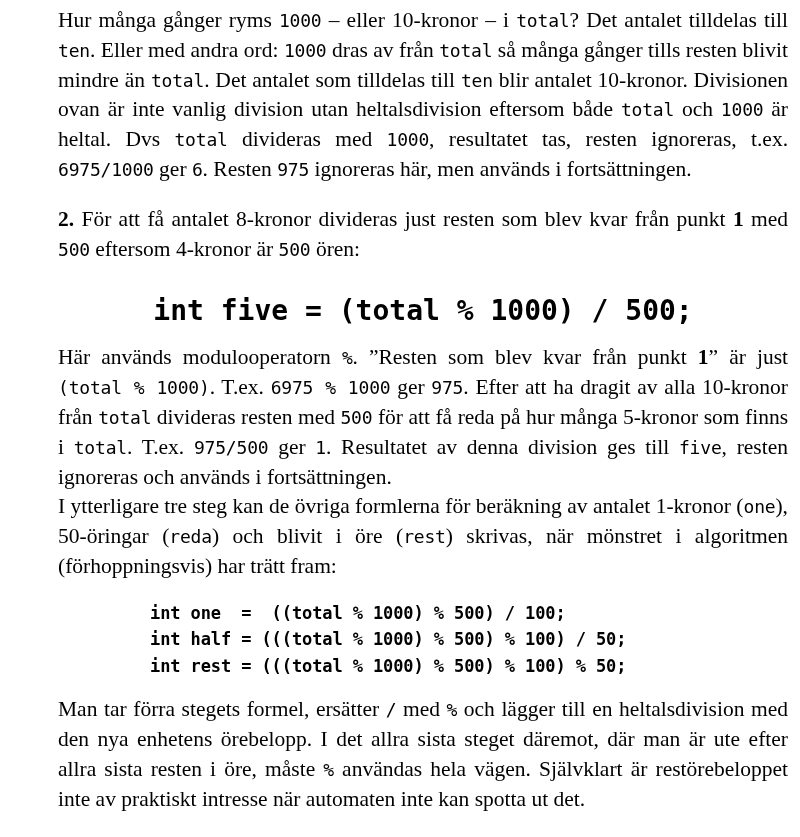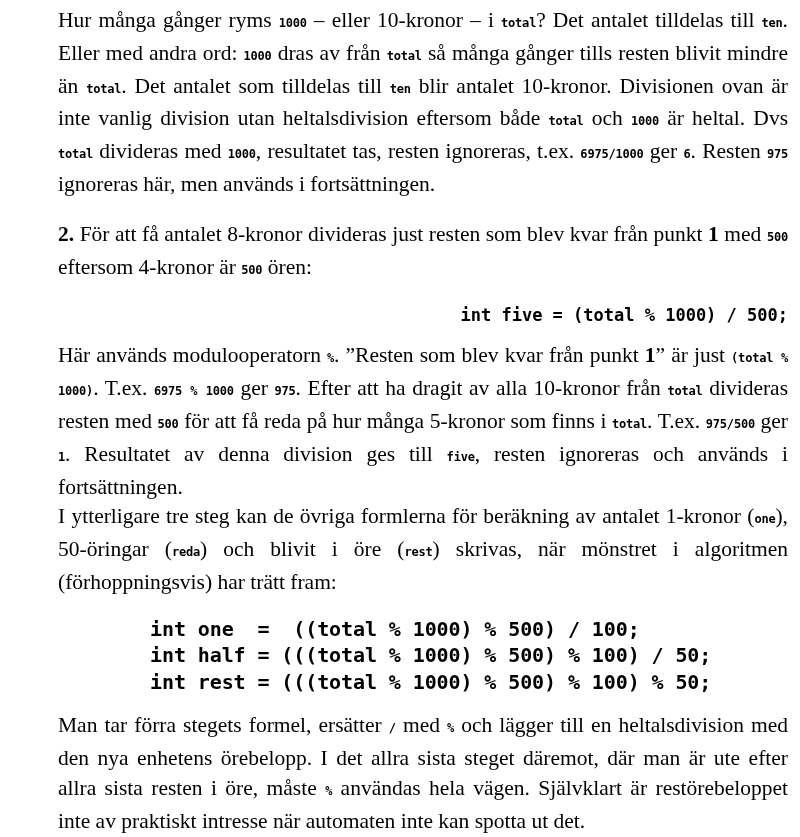--- a/index.html
+++ b/index.html
@@ -34,45 +34,45 @@
   }
   .para + .para {
     margin-top: 20px;
   }
   .para-after-code {
     margin-top: 1px;
   }
   
   .code-inline {
     font-family: "DejaVu Sans Mono", "Liberation Mono", monospace;
-    font-weight: bold;
-    font-size: 12px;
+    font-weight: normal;
+    font-size: 18px;
     letter-spacing: -0.2px;
   }
   .bold {
     font-weight: bold;
   }
   .italic {
   }
   
   .code-center {
     font-family: "DejaVu Sans Mono", "Liberation Mono", monospace;
     font-weight: bold;
-    font-size: 17px;
-    text-align: right;
+    font-size: 28px;
+    text-align: center;
     white-space: pre;
-    margin: 20px 0 16px 0;
+    margin: 30px 0 16px 0;
     width: 730px;
     letter-spacing: 0px;
   }
   
   .code-block {
     font-family: "DejaVu Sans Mono", "Liberation Mono", monospace;
     font-weight: bold;
-    font-size: 20px;
+    font-size: 17px;
     line-height: 26.5px;
     white-space: pre;
     margin: 18px 0 16px 0;
     padding-left: 92px;
     letter-spacing: -0.1px;
   }
 </style>
 </head>
 <body>
 

